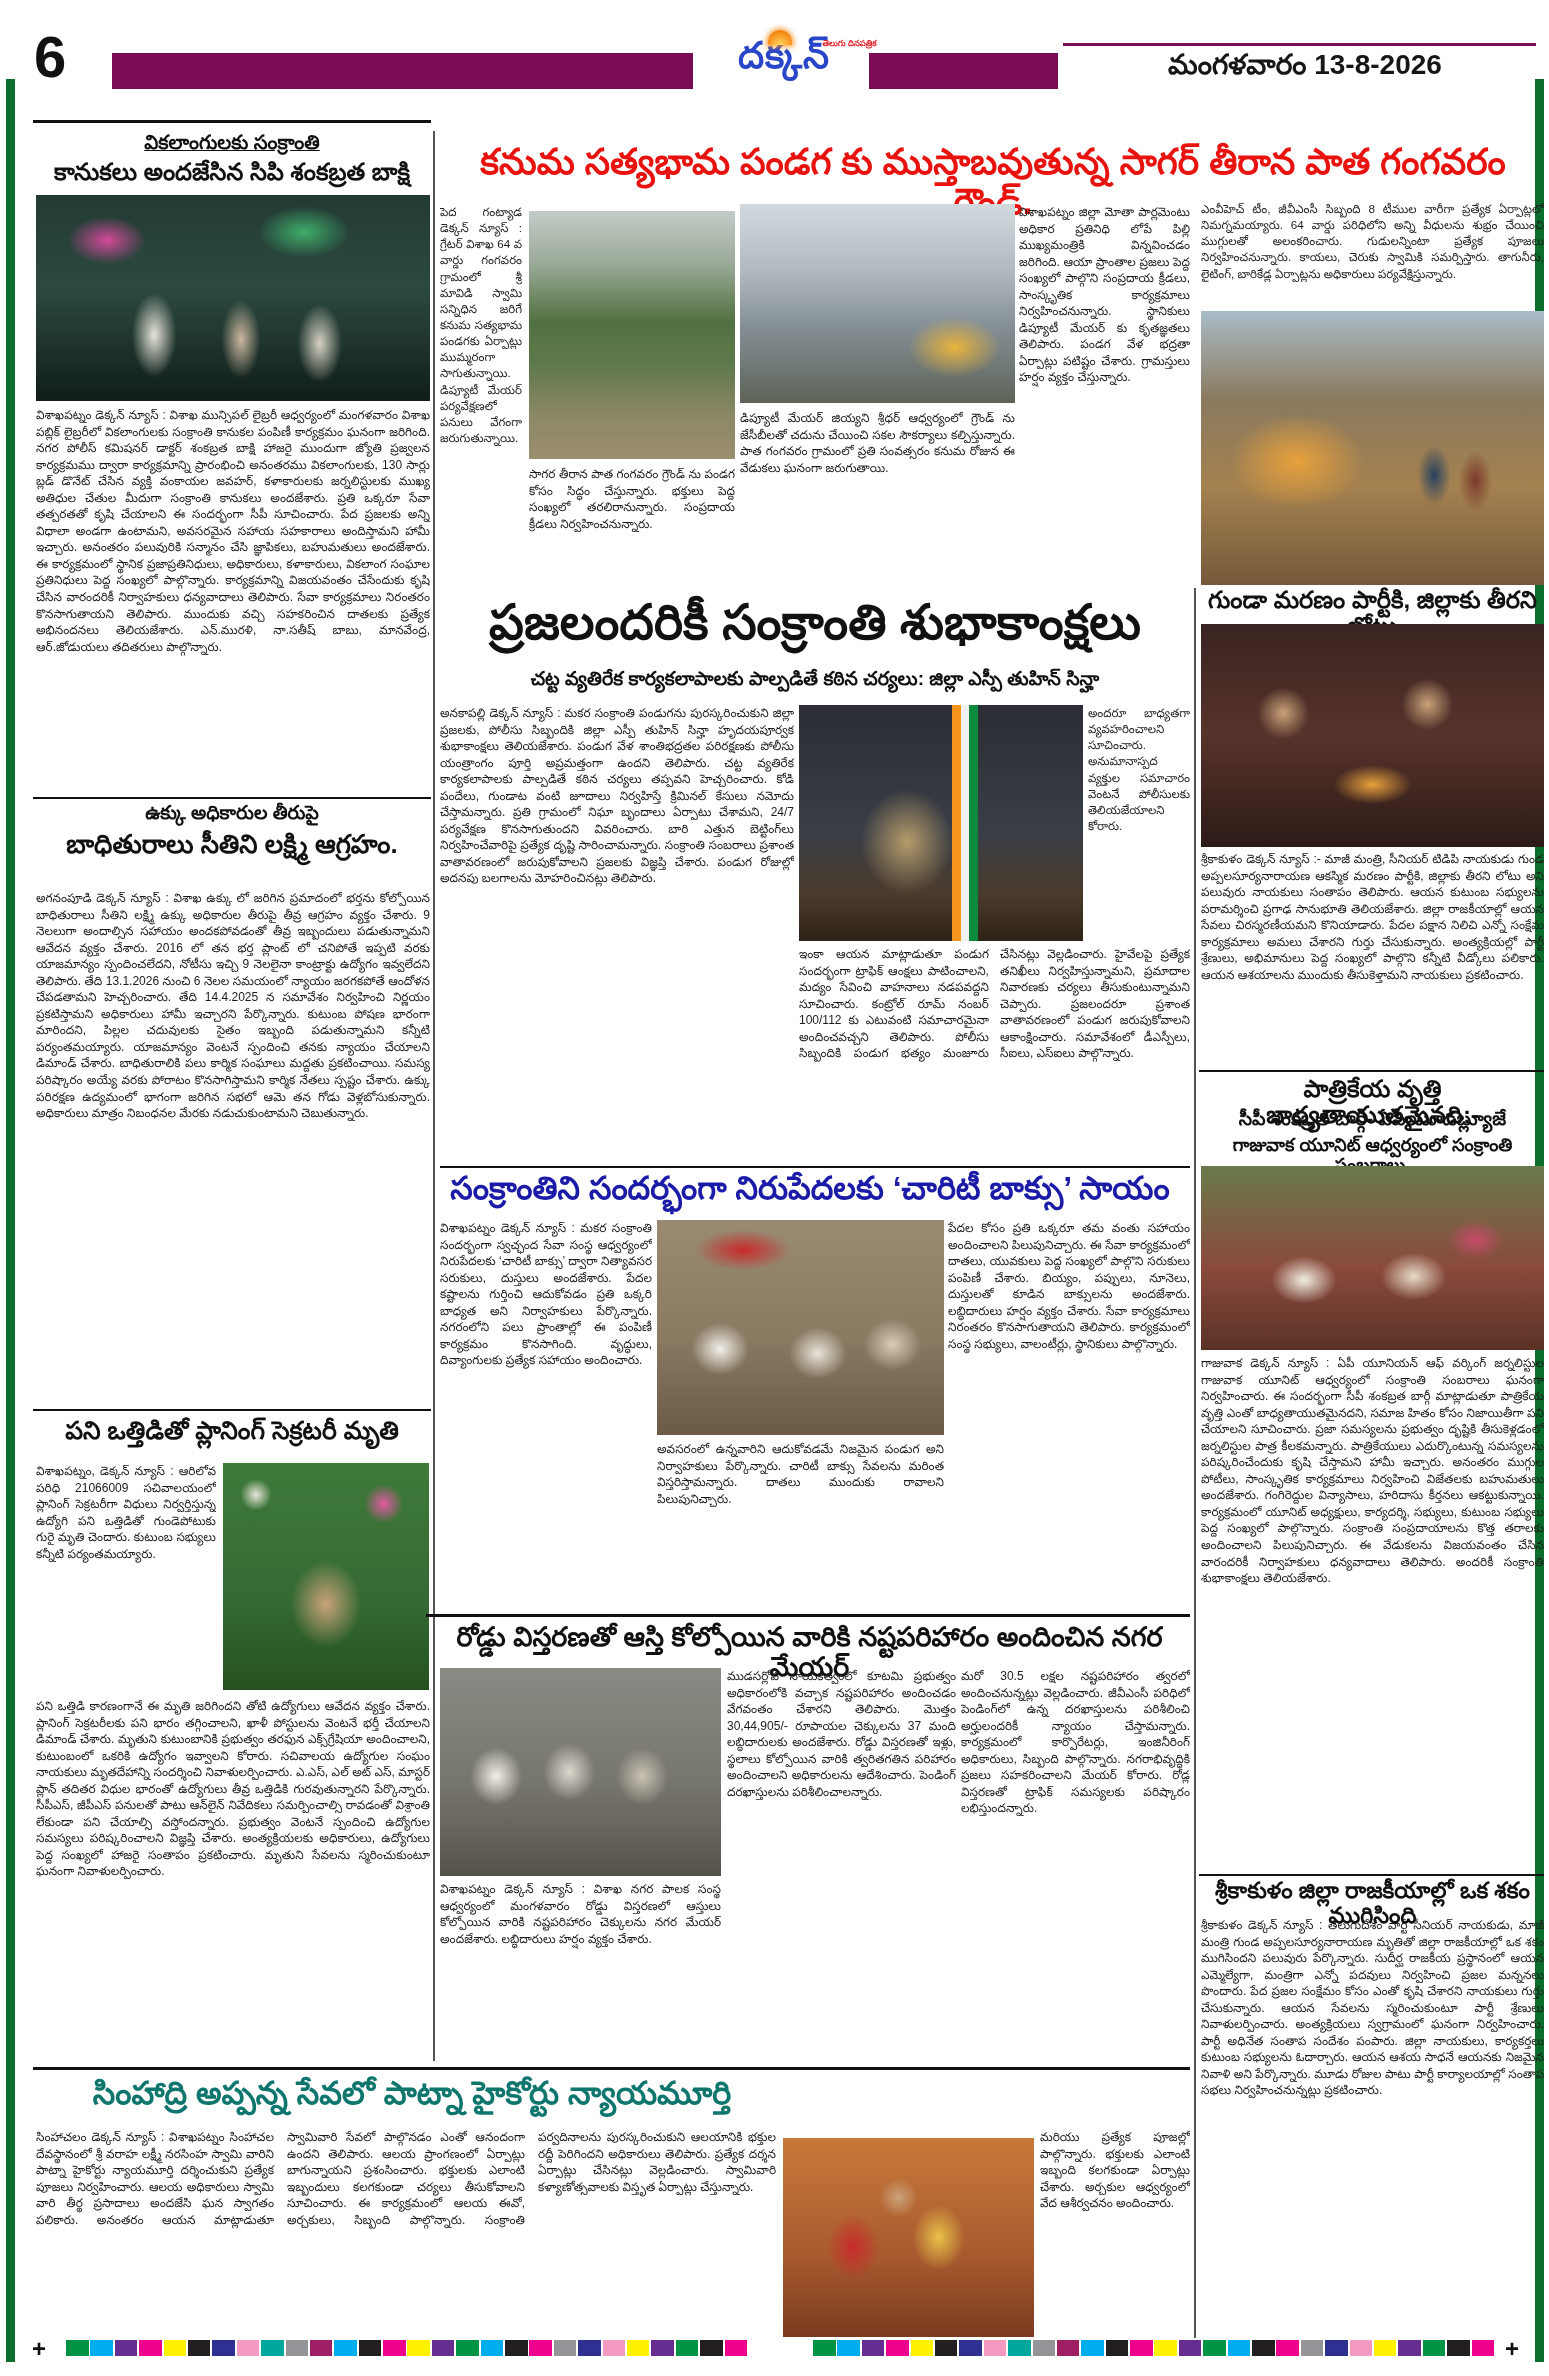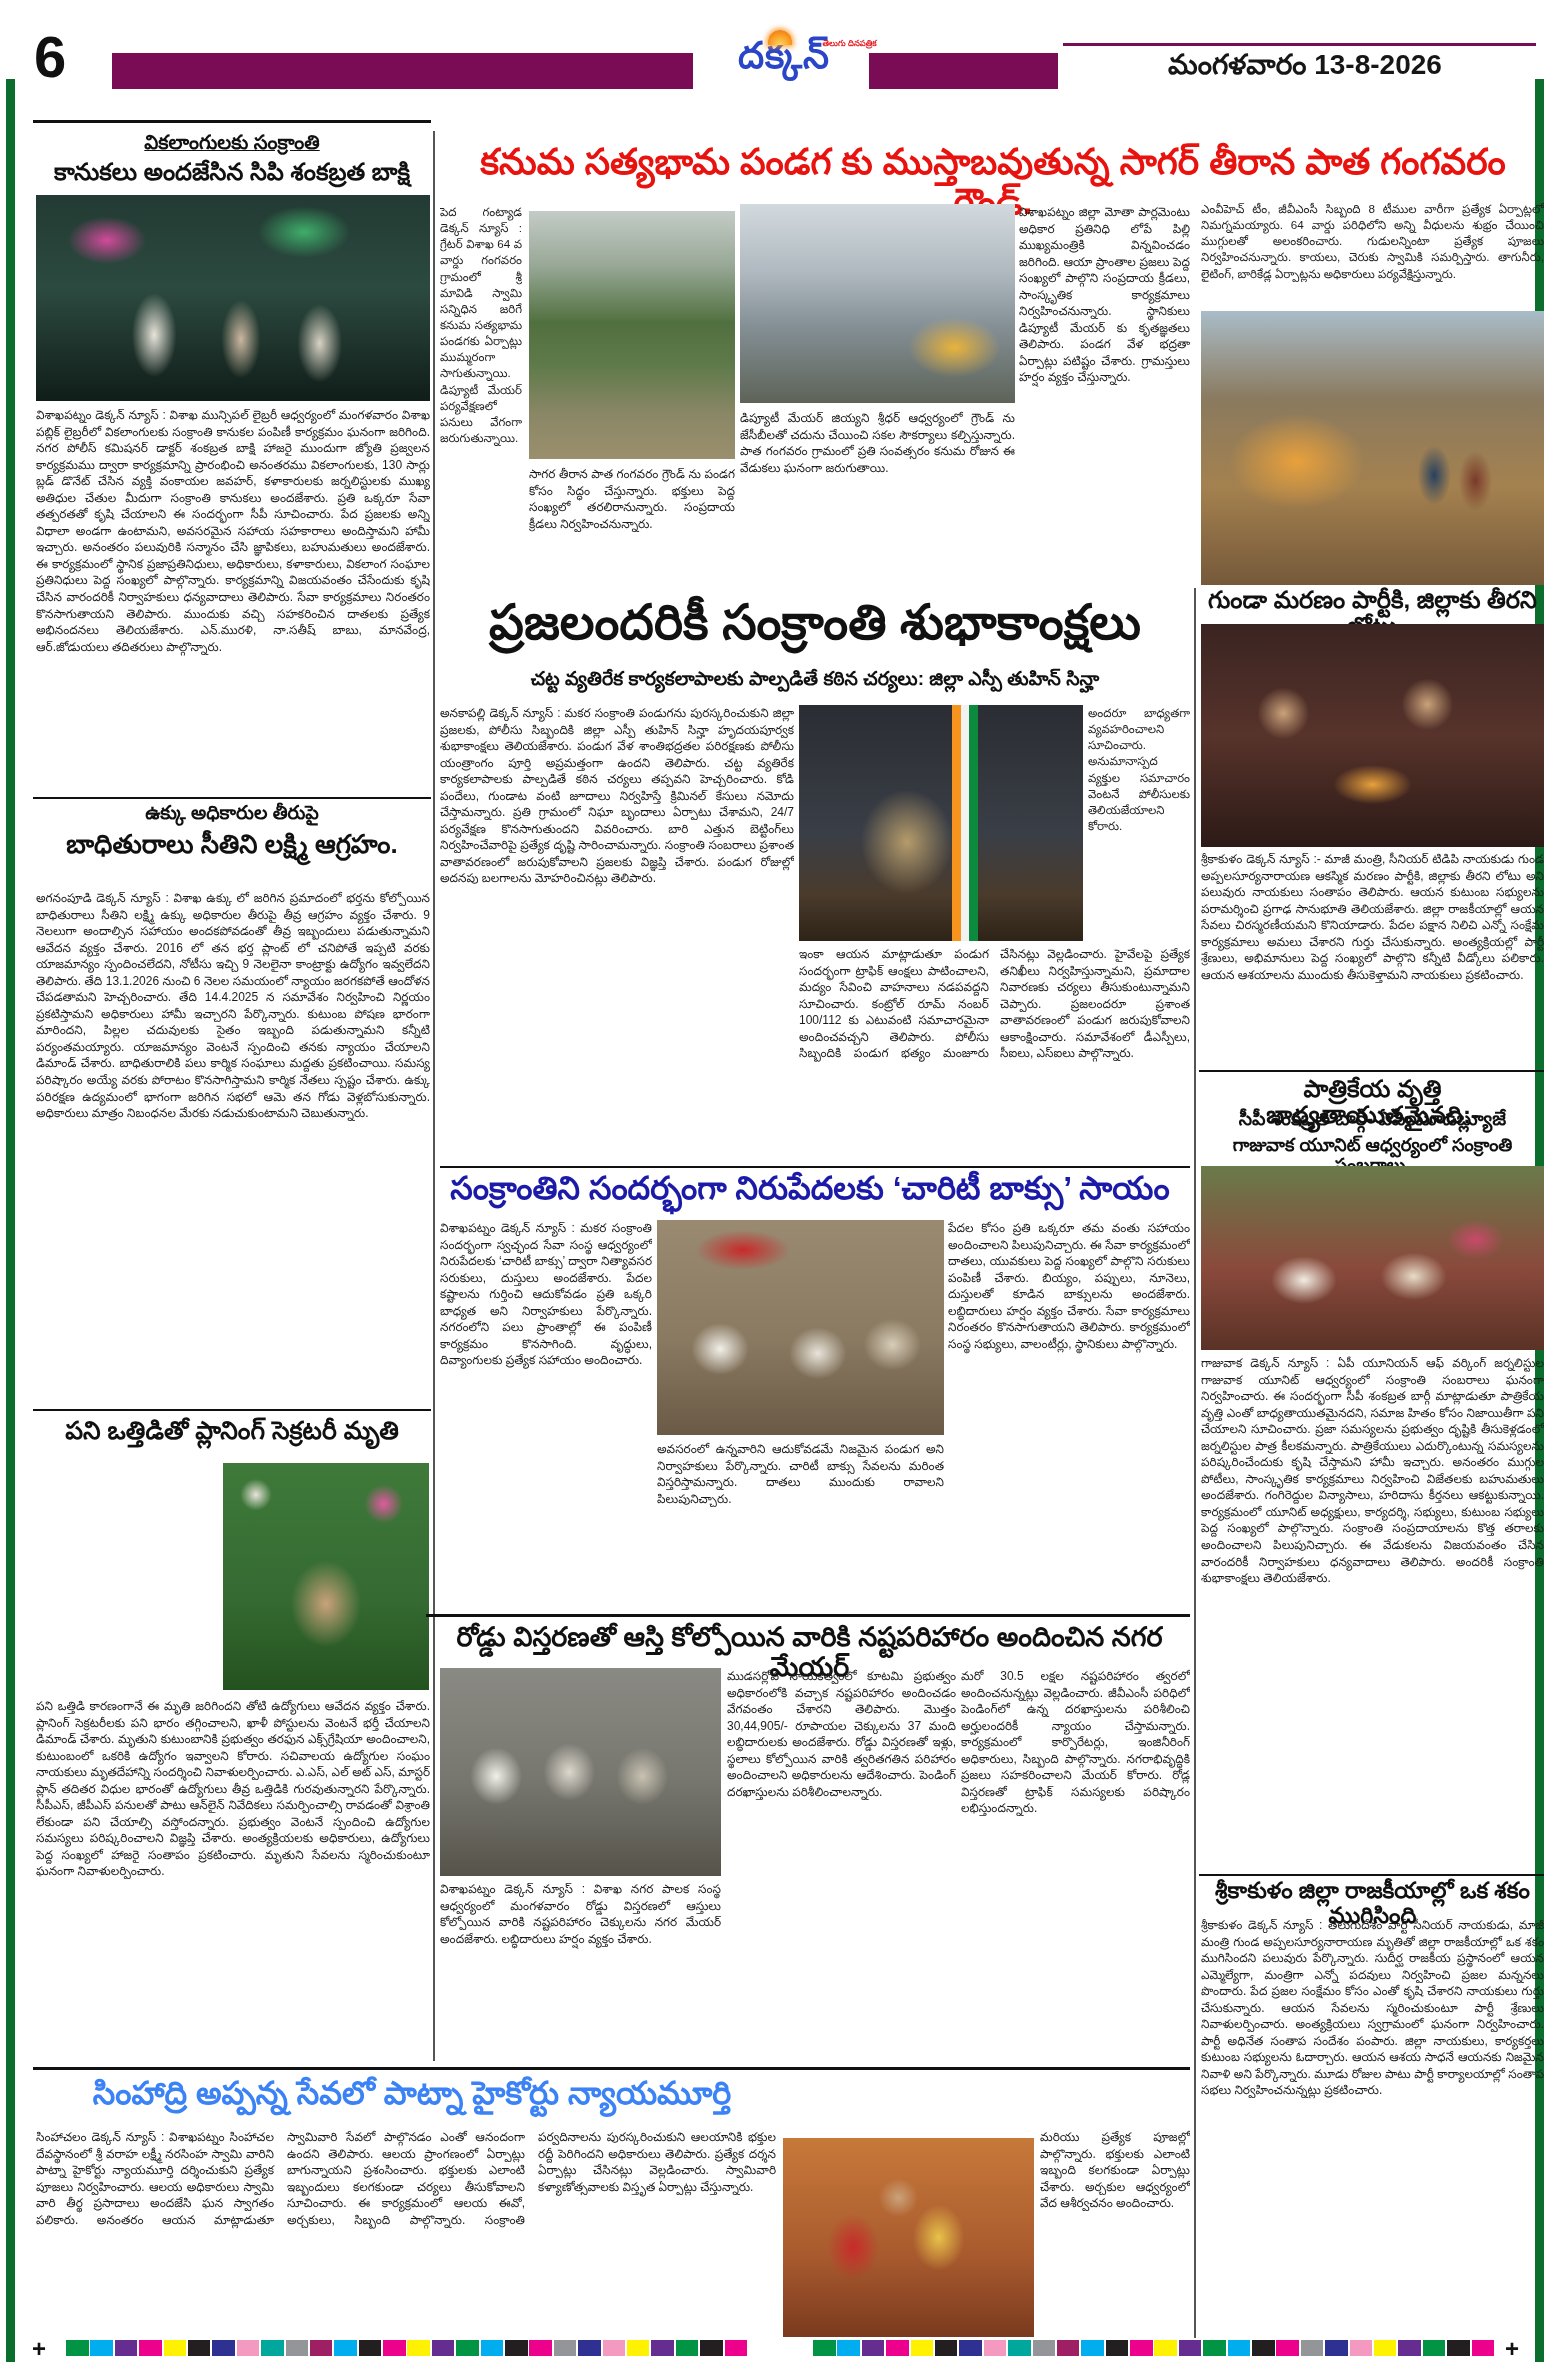--- a/index.html
+++ b/index.html
@@ -108,20 +108,21 @@
   <div class="photo ph-stage" style="left:36px;top:195px;width:394px;height:206px;"></div>
   <div class="abs body-text" style="left:36px;top:407px;width:394px;height:388px;">విశాఖపట్నం డెక్కన్ న్యూస్ : విశాఖ మున్సిపల్ లైబ్రరీ ఆధ్వర్యంలో మంగళవారం విశాఖ పబ్లిక్ లైబ్రరీలో వికలాంగులకు సంక్రాంతి కానుకల పంపిణీ కార్యక్రమం ఘనంగా జరిగింది. నగర పోలీస్ కమిషనర్ డాక్టర్ శంకబ్రత బాక్షి హాజరై ముందుగా జ్యోతి ప్రజ్వలన కార్యక్రమము ద్వారా కార్యక్రమాన్ని ప్రారంభించి అనంతరము వికలాంగులకు, 130 సార్లు బ్లడ్ డొనేట్ చేసిన వ్యక్తి వంకాయల జవహర్, కళాకారులకు జర్నలిస్టులకు ముఖ్య అతిధుల చేతుల మీదుగా సంక్రాంతి కానుకలు అందజేశారు. ప్రతి ఒక్కరూ సేవా తత్పరతతో కృషి చేయాలని ఈ సందర్భంగా సీపీ సూచించారు. పేద ప్రజలకు అన్ని విధాలా అండగా ఉంటామని, అవసరమైన సహాయ సహకారాలు అందిస్తామని హామీ ఇచ్చారు. అనంతరం పలువురికి సన్మానం చేసి జ్ఞాపికలు, బహుమతులు అందజేశారు. ఈ కార్యక్రమంలో స్థానిక ప్రజాప్రతినిధులు, అధికారులు, కళాకారులు, వికలాంగ సంఘాల ప్రతినిధులు పెద్ద సంఖ్యలో పాల్గొన్నారు. కార్యక్రమాన్ని విజయవంతం చేసేందుకు కృషి చేసిన వారందరికీ నిర్వాహకులు ధన్యవాదాలు తెలిపారు. సేవా కార్యక్రమాలు నిరంతరం కొనసాగుతాయని తెలిపారు. ముందుకు వచ్చి సహకరించిన దాతలకు ప్రత్యేక అభినందనలు తెలియజేశారు. ఎన్.మురళి, నా.సతీష్ బాబు, మానవేంద్ర, ఆర్.జోడుయలు తదితరులు పాల్గొన్నారు.</div>
 
   <div class="rule" style="left:33px;top:797px;width:398px;height:1.9px;"></div>
   <div class="abs kicker" style="left:33px;top:802px;width:398px;font-size:19px;">ఉక్కు అధికారుల తీరుపై</div>
   <div class="abs hl" style="left:33px;top:830px;width:398px;font-size:26px;">బాధితురాలు సీతిని లక్ష్మి ఆగ్రహం.</div>
   <div class="abs body-text" style="left:36px;top:890px;width:394px;height:513px;">అగనంపూడి డెక్కన్ న్యూస్ : విశాఖ ఉక్కు లో జరిగిన ప్రమాదంలో భర్తను కోల్పోయిన బాధితురాలు సీతిని లక్ష్మి ఉక్కు అధికారుల తీరుపై తీవ్ర ఆగ్రహం వ్యక్తం చేశారు. 9 నెలలుగా అందాల్సిన సహాయం అందకపోవడంతో తీవ్ర ఇబ్బందులు పడుతున్నామని ఆవేదన వ్యక్తం చేశారు. 2016 లో తన భర్త ప్లాంట్ లో చనిపోతే ఇప్పటి వరకు యాజమాన్యం స్పందించలేదని, నోటీసు ఇచ్చి 9 నెలలైనా కాంట్రాక్టు ఉద్యోగం ఇవ్వలేదని తెలిపారు. తేది 13.1.2026 నుంచి 6 నెలల సమయంలో న్యాయం జరగకపోతే ఆందోళన చేపడతామని హెచ్చరించారు. తేది 14.4.2025 న సమావేశం నిర్వహించి నిర్ణయం ప్రకటిస్తామని అధికారులు హామీ ఇచ్చారని పేర్కొన్నారు. కుటుంబ పోషణ భారంగా మారిందని, పిల్లల చదువులకు సైతం ఇబ్బంది పడుతున్నామని కన్నీటి పర్యంతమయ్యారు. యాజమాన్యం వెంటనే స్పందించి తనకు న్యాయం చేయాలని డిమాండ్ చేశారు. బాధితురాలికి పలు కార్మిక సంఘాలు మద్దతు ప్రకటించాయి. సమస్య పరిష్కారం అయ్యే వరకు పోరాటం కొనసాగిస్తామని కార్మిక నేతలు స్పష్టం చేశారు. ఉక్కు పరిరక్షణ ఉద్యమంలో భాగంగా జరిగిన సభలో ఆమె తన గోడు వెళ్లబోసుకున్నారు. అధికారులు మాత్రం నిబంధనల మేరకు నడుచుకుంటామని చెబుతున్నారు.</div>
 
   <div class="rule" style="left:33px;top:1409px;width:398px;height:1.9px;"></div>
   <div class="abs hl" style="left:33px;top:1417px;width:398px;font-size:25px;">పని ఒత్తిడితో ప్లానింగ్ సెక్రటరీ మృతి</div>
+  <div class="abs body-text" style="left:36px;top:1463px;width:180px;height:227px;">విశాఖపట్నం, డెక్కన్ న్యూస్ : ఆరిలోవ పరిధి 21066009 సచివాలయంలో ప్లానింగ్ సెక్రటరీగా విధులు నిర్వర్తిస్తున్న ఉద్యోగి పని ఒత్తిడితో గుండెపోటుకు గురై మృతి చెందారు. కుటుంబ సభ్యులు కన్నీటి పర్యంతమయ్యారు.</div>
   <div class="photo ph-man" style="left:223px;top:1463px;width:206px;height:227px;"></div>
   <div class="abs body-text" style="left:36px;top:1698px;width:394px;height:364px;">పని ఒత్తిడి కారణంగానే ఈ మృతి జరిగిందని తోటి ఉద్యోగులు ఆవేదన వ్యక్తం చేశారు. ప్లానింగ్ సెక్రటరీలకు పని భారం తగ్గించాలని, ఖాళీ పోస్టులను వెంటనే భర్తీ చేయాలని డిమాండ్ చేశారు. మృతుని కుటుంబానికి ప్రభుత్వం తరఫున ఎక్స్‌గ్రేషియా అందించాలని, కుటుంబంలో ఒకరికి ఉద్యోగం ఇవ్వాలని కోరారు. సచివాలయ ఉద్యోగుల సంఘం నాయకులు మృతదేహాన్ని సందర్శించి నివాళులర్పించారు. ఎ.ఎస్, ఎల్ అట్ ఎస్, మాస్టర్ ప్లాన్ తదితర విధుల భారంతో ఉద్యోగులు తీవ్ర ఒత్తిడికి గురవుతున్నారని పేర్కొన్నారు. సీపీఎస్, జీపీఎస్ పనులతో పాటు ఆన్‌లైన్ నివేదికలు సమర్పించాల్సి రావడంతో విశ్రాంతి లేకుండా పని చేయాల్సి వస్తోందన్నారు. ప్రభుత్వం వెంటనే స్పందించి ఉద్యోగుల సమస్యలు పరిష్కరించాలని విజ్ఞప్తి చేశారు. అంత్యక్రియలకు అధికారులు, ఉద్యోగులు పెద్ద సంఖ్యలో హాజరై సంతాపం ప్రకటించారు. మృతుని సేవలను స్మరించుకుంటూ ఘనంగా నివాళులర్పించారు.</div>
 
   <div class="abs hl" style="left:440px;top:142px;width:1106px;font-size:36px;color:#e8120e;">కనుమ సత్యభామ పండగ కు ముస్తాబవుతున్న సాగర్ తీరాన పాత గంగవరం గ్రౌండ్.</div>
   <div class="abs body-text" style="left:440px;top:204px;width:82px;height:381px;font-size:11.7px;">పెద గంట్యాడ డెక్కన్ న్యూస్ : గ్రేటర్ విశాఖ 64 వ వార్డు గంగవరం గ్రామంలో శ్రీ మావిడి స్వామి సన్నిధిన జరిగే కనుమ సత్యభామ పండగకు ఏర్పాట్లు ముమ్మరంగా సాగుతున్నాయి. డిప్యూటీ మేయర్ పర్యవేక్షణలో పనులు వేగంగా జరుగుతున్నాయి.</div>
   <div class="photo ph-trees" style="left:529px;top:211px;width:206px;height:248px;"></div>
   <div class="abs body-text" style="left:529px;top:466px;width:206px;height:120px;">సాగర తీరాన పాత గంగవరం గ్రౌండ్ ను పండగ కోసం సిద్ధం చేస్తున్నారు. భక్తులు పెద్ద సంఖ్యలో తరలిరానున్నారు. సంప్రదాయ క్రీడలు నిర్వహించనున్నారు.</div>
   <div class="photo ph-building" style="left:740px;top:204px;width:275px;height:199px;"></div>
   <div class="abs body-text" style="left:740px;top:410px;width:275px;height:175px;">డిప్యూటీ మేయర్ జియ్యని శ్రీధర్ ఆధ్వర్యంలో గ్రౌండ్ ను జేసీబీలతో చదును చేయించి సకల సౌకర్యాలు కల్పిస్తున్నారు. పాత గంగవరం గ్రామంలో ప్రతి సంవత్సరం కనుమ రోజున ఈ వేడుకలు ఘనంగా జరుగుతాయి.</div>
   <div class="abs body-text" style="left:1019px;top:204px;width:171px;height:381px;">విశాఖపట్నం జిల్లా మోతా పార్లమెంటు అధికార ప్రతినిధి లోపే పిల్లి ముఖ్యమంత్రికి విన్నవించడం జరిగింది. ఆయా ప్రాంతాల ప్రజలు పెద్ద సంఖ్యలో పాల్గొని సంప్రదాయ క్రీడలు, సాంస్కృతిక కార్యక్రమాలు నిర్వహించనున్నారు. స్థానికులు డిప్యూటీ మేయర్ కు కృతజ్ఞతలు తెలిపారు. పండగ వేళ భద్రతా ఏర్పాట్లు పటిష్టం చేశారు. గ్రామస్తులు హర్షం వ్యక్తం చేస్తున్నారు.</div>
@@ -143,21 +144,21 @@
   <div class="abs body-text" style="left:948px;top:1220px;width:242px;height:389px;">పేదల కోసం ప్రతి ఒక్కరూ తమ వంతు సహాయం అందించాలని పిలుపునిచ్చారు. ఈ సేవా కార్యక్రమంలో దాతలు, యువకులు పెద్ద సంఖ్యలో పాల్గొని సరుకులు పంపిణీ చేశారు. బియ్యం, పప్పులు, నూనెలు, దుస్తులతో కూడిన బాక్సులను అందజేశారు. లబ్ధిదారులు హర్షం వ్యక్తం చేశారు. సేవా కార్యక్రమాలు నిరంతరం కొనసాగుతాయని తెలిపారు. కార్యక్రమంలో సంస్థ సభ్యులు, వాలంటీర్లు, స్థానికులు పాల్గొన్నారు.</div>
 
   <div class="rule" style="left:426px;top:1614px;width:764px;height:2.8px;"></div>
   <div class="abs hl" style="left:429px;top:1623px;width:761px;font-size:27px;">రోడ్డు విస్తరణతో ఆస్తి కోల్పోయిన వారికి నష్టపరిహారం అందించిన నగర మేయర్</div>
   <div class="photo ph-mayor" style="left:440px;top:1668px;width:281px;height:208px;"></div>
   <div class="abs body-text" style="left:440px;top:1881px;width:281px;height:176px;">విశాఖపట్నం డెక్కన్ న్యూస్ : విశాఖ నగర పాలక సంస్థ ఆధ్వర్యంలో మంగళవారం రోడ్డు విస్తరణలో ఆస్తులు కోల్పోయిన వారికి నష్టపరిహారం చెక్కులను నగర మేయర్ అందజేశారు. లబ్ధిదారులు హర్షం వ్యక్తం చేశారు.</div>
   <div class="abs body-text" style="left:727px;top:1668px;width:229px;height:390px;">ముడసర్లోవ నాయకత్వంలో కూటమి ప్రభుత్వం అధికారంలోకి వచ్చాక నష్టపరిహారం అందించడం వేగవంతం చేశారని తెలిపారు. మొత్తం 30,44,905/- రూపాయల చెక్కులను 37 మంది లబ్ధిదారులకు అందజేశారు. రోడ్డు విస్తరణతో ఇళ్లు, స్థలాలు కోల్పోయిన వారికి త్వరితగతిన పరిహారం అందించాలని అధికారులను ఆదేశించారు. పెండింగ్ దరఖాస్తులను పరిశీలించాలన్నారు.</div>
   <div class="abs body-text" style="left:961px;top:1668px;width:229px;height:390px;">మరో 30.5 లక్షల నష్టపరిహారం త్వరలో అందించనున్నట్లు వెల్లడించారు. జీవీఎంసీ పరిధిలో పెండింగ్‌లో ఉన్న దరఖాస్తులను పరిశీలించి అర్హులందరికీ న్యాయం చేస్తామన్నారు. కార్యక్రమంలో కార్పొరేటర్లు, ఇంజినీరింగ్ అధికారులు, సిబ్బంది పాల్గొన్నారు. నగరాభివృద్ధికి ప్రజలు సహకరించాలని మేయర్ కోరారు. రోడ్ల విస్తరణతో ట్రాఫిక్ సమస్యలకు పరిష్కారం లభిస్తుందన్నారు.</div>
 
   <div class="rule" style="left:33px;top:2067px;width:1157px;height:2.8px;"></div>
-  <div class="abs hl" style="left:56px;top:2076px;width:712px;font-size:32px;color:#3b82f6;">సింహాద్రి అప్పన్న సేవలో పాట్నా హైకోర్టు న్యాయమూర్తి</div>
+  <div class="abs hl" style="left:56px;top:2076px;width:712px;font-size:32px;color:#0f766e;">సింహాద్రి అప్పన్న సేవలో పాట్నా హైకోర్టు న్యాయమూర్తి</div>
   <div class="abs body-text" style="left:36px;top:2129px;width:740px;height:206px;column-count:3;column-gap:13px;">సింహాచలం డెక్కన్ న్యూస్ : విశాఖపట్నం సింహాచల దేవస్థానంలో శ్రీ వరాహ లక్ష్మీ నరసింహ స్వామి వారిని పాట్నా హైకోర్టు న్యాయమూర్తి దర్శించుకుని ప్రత్యేక పూజలు నిర్వహించారు. ఆలయ అధికారులు స్వామి వారి తీర్థ ప్రసాదాలు అందజేసి ఘన స్వాగతం పలికారు. అనంతరం ఆయన మాట్లాడుతూ స్వామివారి సేవలో పాల్గొనడం ఎంతో ఆనందంగా ఉందని తెలిపారు. ఆలయ ప్రాంగణంలో ఏర్పాట్లు బాగున్నాయని ప్రశంసించారు. భక్తులకు ఎలాంటి ఇబ్బందులు కలగకుండా చర్యలు తీసుకోవాలని సూచించారు. ఈ కార్యక్రమంలో ఆలయ ఈవో, అర్చకులు, సిబ్బంది పాల్గొన్నారు. సంక్రాంతి పర్వదినాలను పురస్కరించుకుని ఆలయానికి భక్తుల రద్దీ పెరిగిందని అధికారులు తెలిపారు. ప్రత్యేక దర్శన ఏర్పాట్లు చేసినట్లు వెల్లడించారు. స్వామివారి కళ్యాణోత్సవాలకు విస్తృత ఏర్పాట్లు చేస్తున్నారు.</div>
   <div class="photo ph-pray" style="left:783px;top:2138px;width:251px;height:199px;"></div>
   <div class="abs body-text" style="left:1040px;top:2129px;width:150px;height:208px;">మరియు ప్రత్యేక పూజల్లో పాల్గొన్నారు. భక్తులకు ఎలాంటి ఇబ్బంది కలగకుండా ఏర్పాట్లు చేశారు. అర్చకుల ఆధ్వర్యంలో వేద ఆశీర్వచనం అందించారు.</div>
 
   <div class="abs hl" style="left:1201px;top:587px;width:343px;font-size:24px;">గుండా మరణం పార్టీకి, జిల్లాకు తీరని లోటు</div>
   <div class="photo ph-condolence" style="left:1201px;top:624px;width:343px;height:223px;"></div>
   <div class="abs body-text" style="left:1201px;top:851px;width:343px;height:217px;">శ్రీకాకుళం డెక్కన్ న్యూస్ :- మాజీ మంత్రి, సీనియర్ టిడిపి నాయకుడు గుండ అప్పలసూర్యనారాయణ ఆకస్మిక మరణం పార్టీకి, జిల్లాకు తీరని లోటు అని పలువురు నాయకులు సంతాపం తెలిపారు. ఆయన కుటుంబ సభ్యులను పరామర్శించి ప్రగాఢ సానుభూతి తెలియజేశారు. జిల్లా రాజకీయాల్లో ఆయన సేవలు చిరస్మరణీయమని కొనియాడారు. పేదల పక్షాన నిలిచి ఎన్నో సంక్షేమ కార్యక్రమాలు అమలు చేశారని గుర్తు చేసుకున్నారు. అంత్యక్రియల్లో పార్టీ శ్రేణులు, అభిమానులు పెద్ద సంఖ్యలో పాల్గొని కన్నీటి వీడ్కోలు పలికారు. ఆయన ఆశయాలను ముందుకు తీసుకెళ్తామని నాయకులు ప్రకటించారు.</div>
 
   <div class="rule" style="left:1199px;top:1070px;width:345px;height:1.9px;"></div>
   <div class="abs hl" style="left:1201px;top:1076px;width:343px;font-size:24px;">పాత్రికేయ వృత్తి బాధ్యతాయుతమైనది:-</div>

